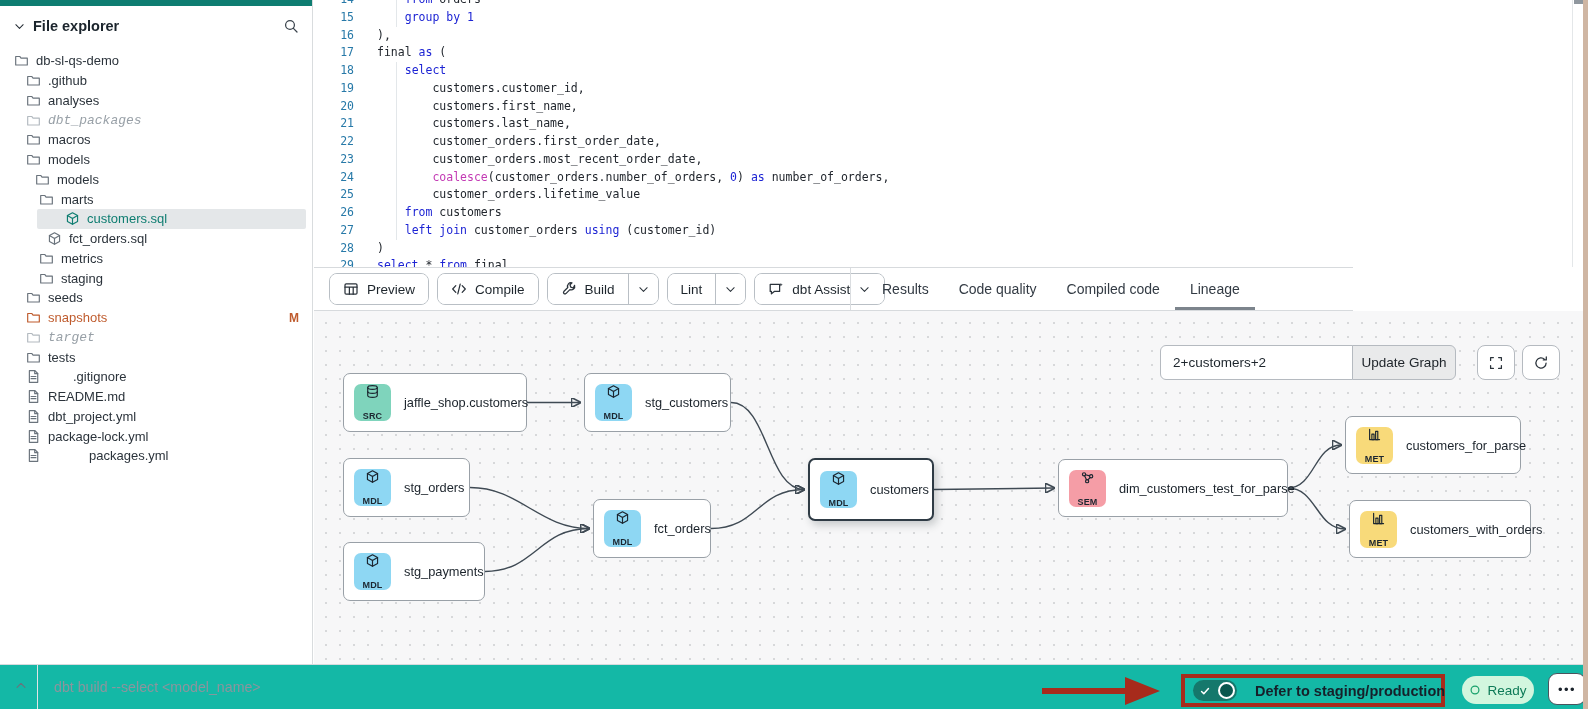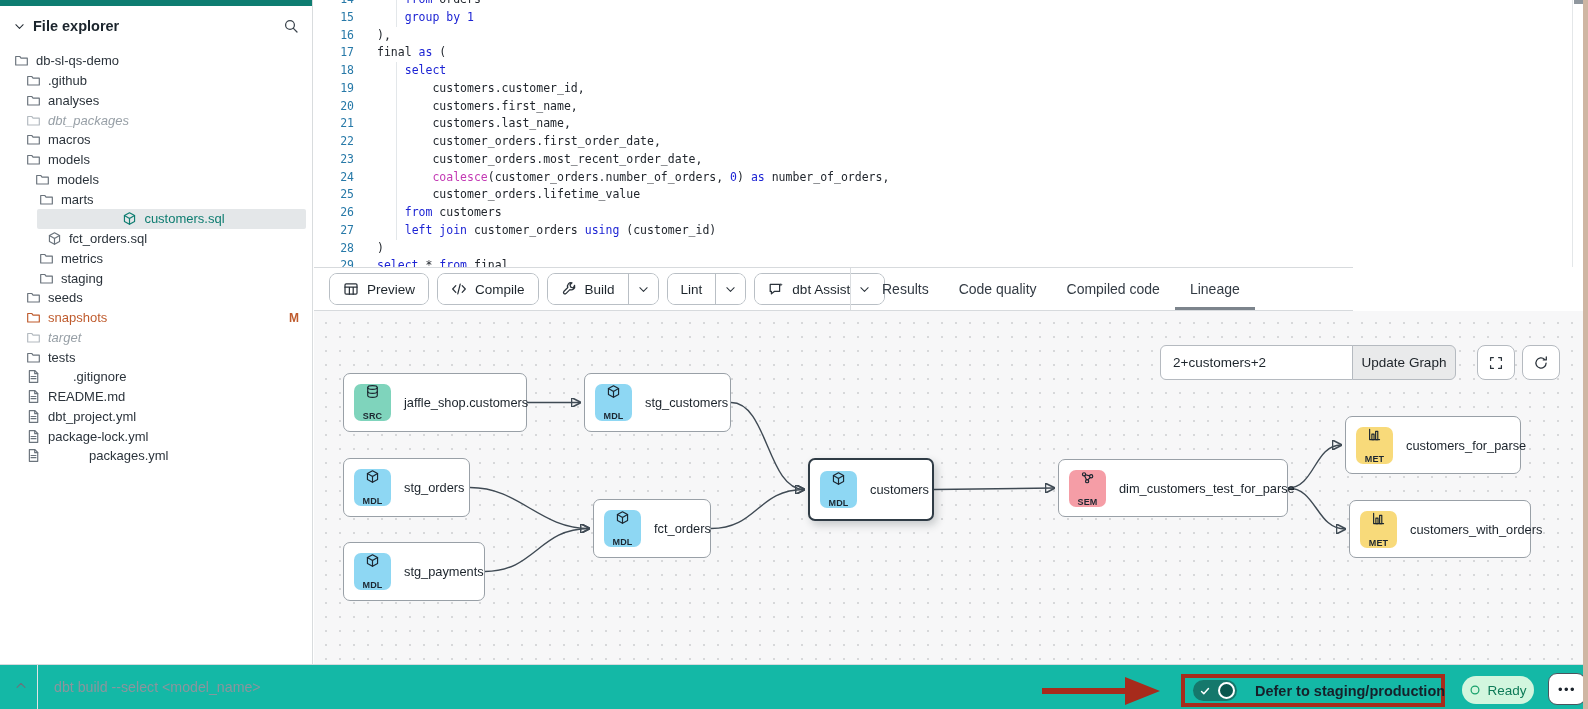--- a/index.html
+++ b/index.html
@@ -19,21 +19,21 @@
            stroke-linecap:round;stroke-linejoin:round;}
   .icn .fill{fill:currentColor;stroke:none;}
   .i13{width:13px;height:13px;} .i15{width:15px;height:15px;} .i16{width:16px;height:16px;}
   .tree{position:absolute;left:0;top:51px;width:100%;}
   .trow{position:relative;height:19.75px;display:flex;align-items:center;gap:7px;font-size:13px;
         color:#2b333b;cursor:pointer;}
   .trow .icn{color:#6a737c;flex:none;}
   .tlabel{white-space:nowrap;}
   .trow.sel{background:#e4e7e9;border-radius:2px;color:var(--accent-teal);}
   .trow.sel .icn{color:var(--accent-teal);}
-  .trow.muted{color:#98a0a7;font-style:italic;}
+  .trow.muted{color:#98a0a7;font-style:italic;font-family:Liberation Mono, monospace;}
   .trow.muted .icn{color:#b3bac0;}
   .trow.mod{color:var(--modified-orange);}
   .trow.mod .icn{color:var(--modified-orange);}
   .mbadge{position:absolute;right:13px;font-weight:700;font-size:12px;color:var(--modified-orange);font-style:normal;}
 
   
   .editor{position:absolute;left:314px;top:0;width:1269px;height:267px;background:#fff;overflow:hidden;
           font-family:"DejaVu Sans Mono",monospace;font-size:11.5px;}
   .gutter{position:absolute;left:0;top:-9px;width:40px;text-align:right;color:var(--line-number);}
   .gl{height:17.75px;line-height:17.75px;}
@@ -192,21 +192,21 @@
           <span class="tlabel">models</span>
         </div>
         <div class="trow" style="padding-left: 39px;">
           <span class="icn i15">
             <svg viewBox="0 0 16 16">
               <path d="M1.8 12.8V3.7h4.3l1.4 1.8h6.7v7.3z"></path>
             </svg>
           </span>
           <span class="tlabel">marts</span>
         </div>
-        <div class="trow sel" style="margin-left: 37px; padding-left: 4px; margin-right: 6px; justify-content: center;">
+        <div class="trow sel" style="margin-left: 37px; padding-left: 28px; margin-right: 6px;">
           <span class="icn i15">
             <svg viewBox="0 0 16 16">
               <path d="M8 1.9l5.4 3v6.2L8 14.1l-5.4-3V4.9z"></path>
               <path d="M2.6 4.9L8 7.9l5.4-3M8 7.9v6.2"></path>
             </svg>
           </span>
           <span class="tlabel">customers.sql</span>
         </div>
         <div class="trow" style="padding-left: 47px;">
           <span class="icn i15">

